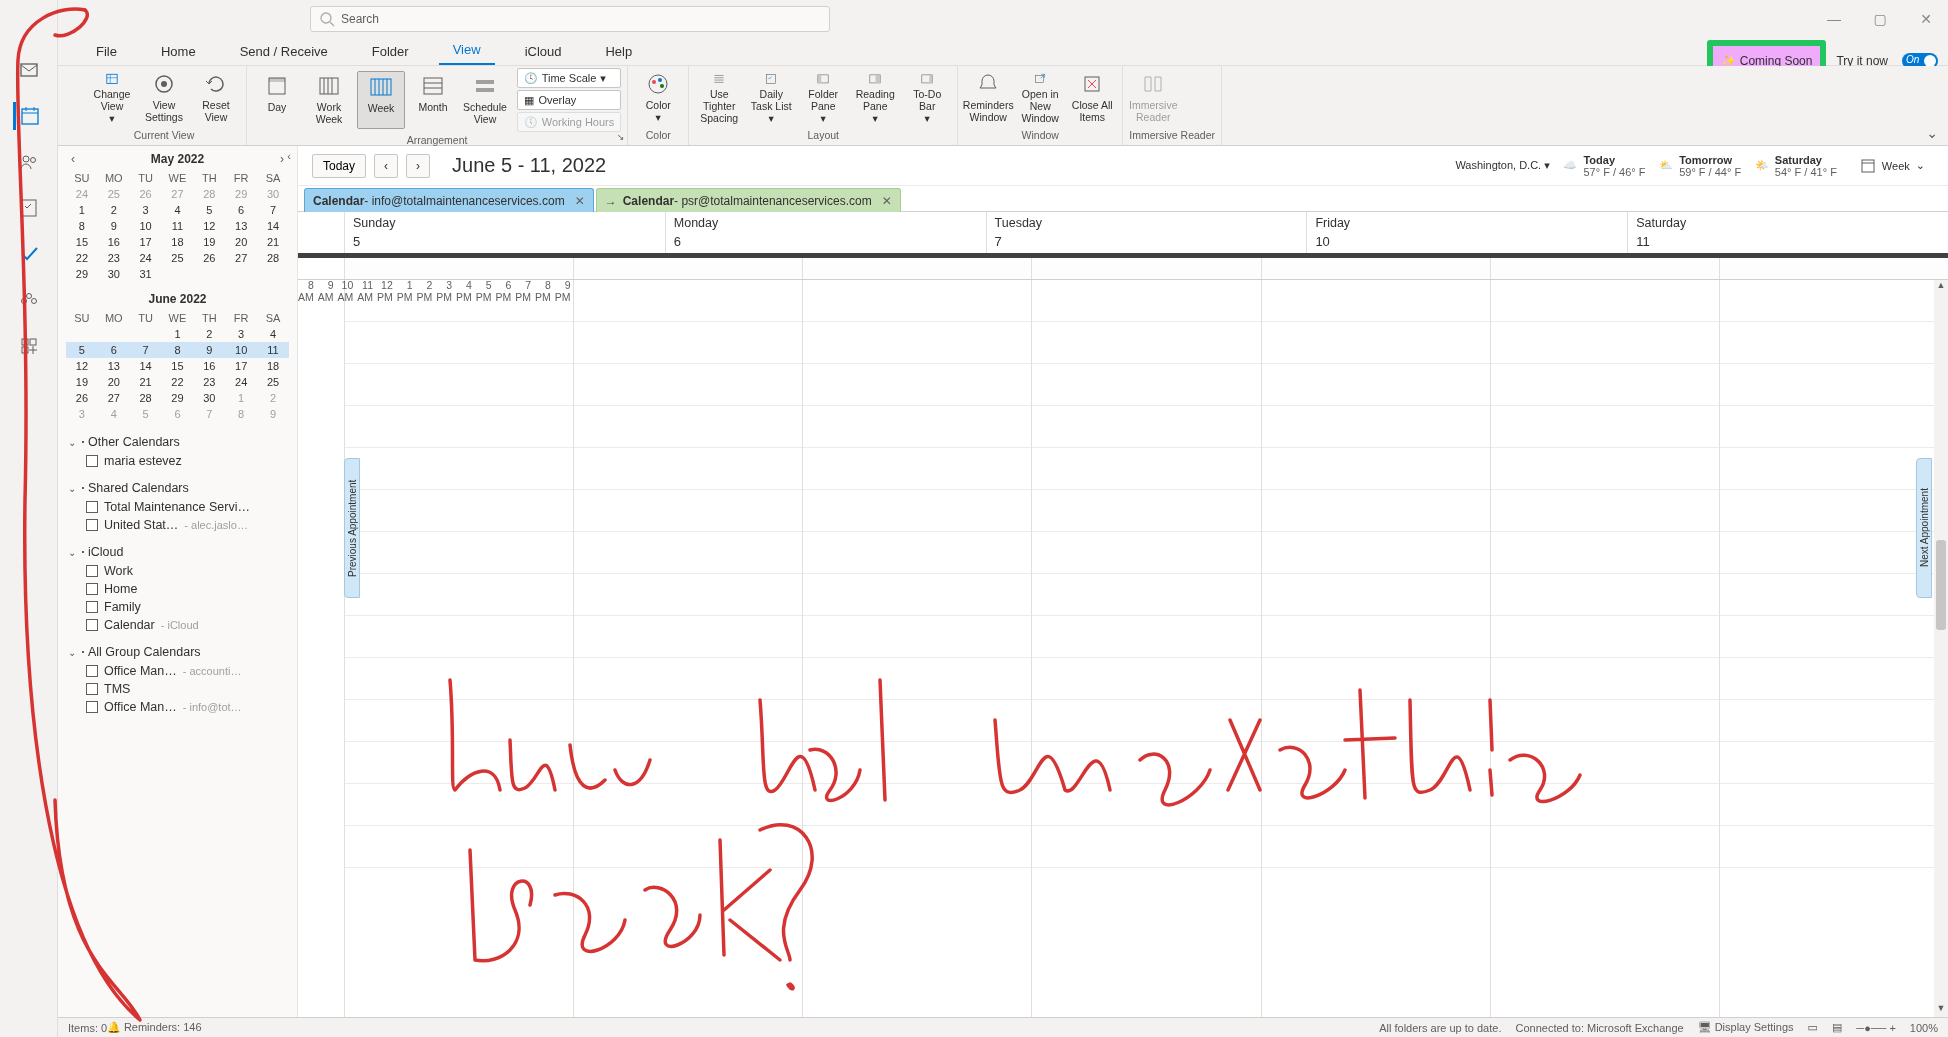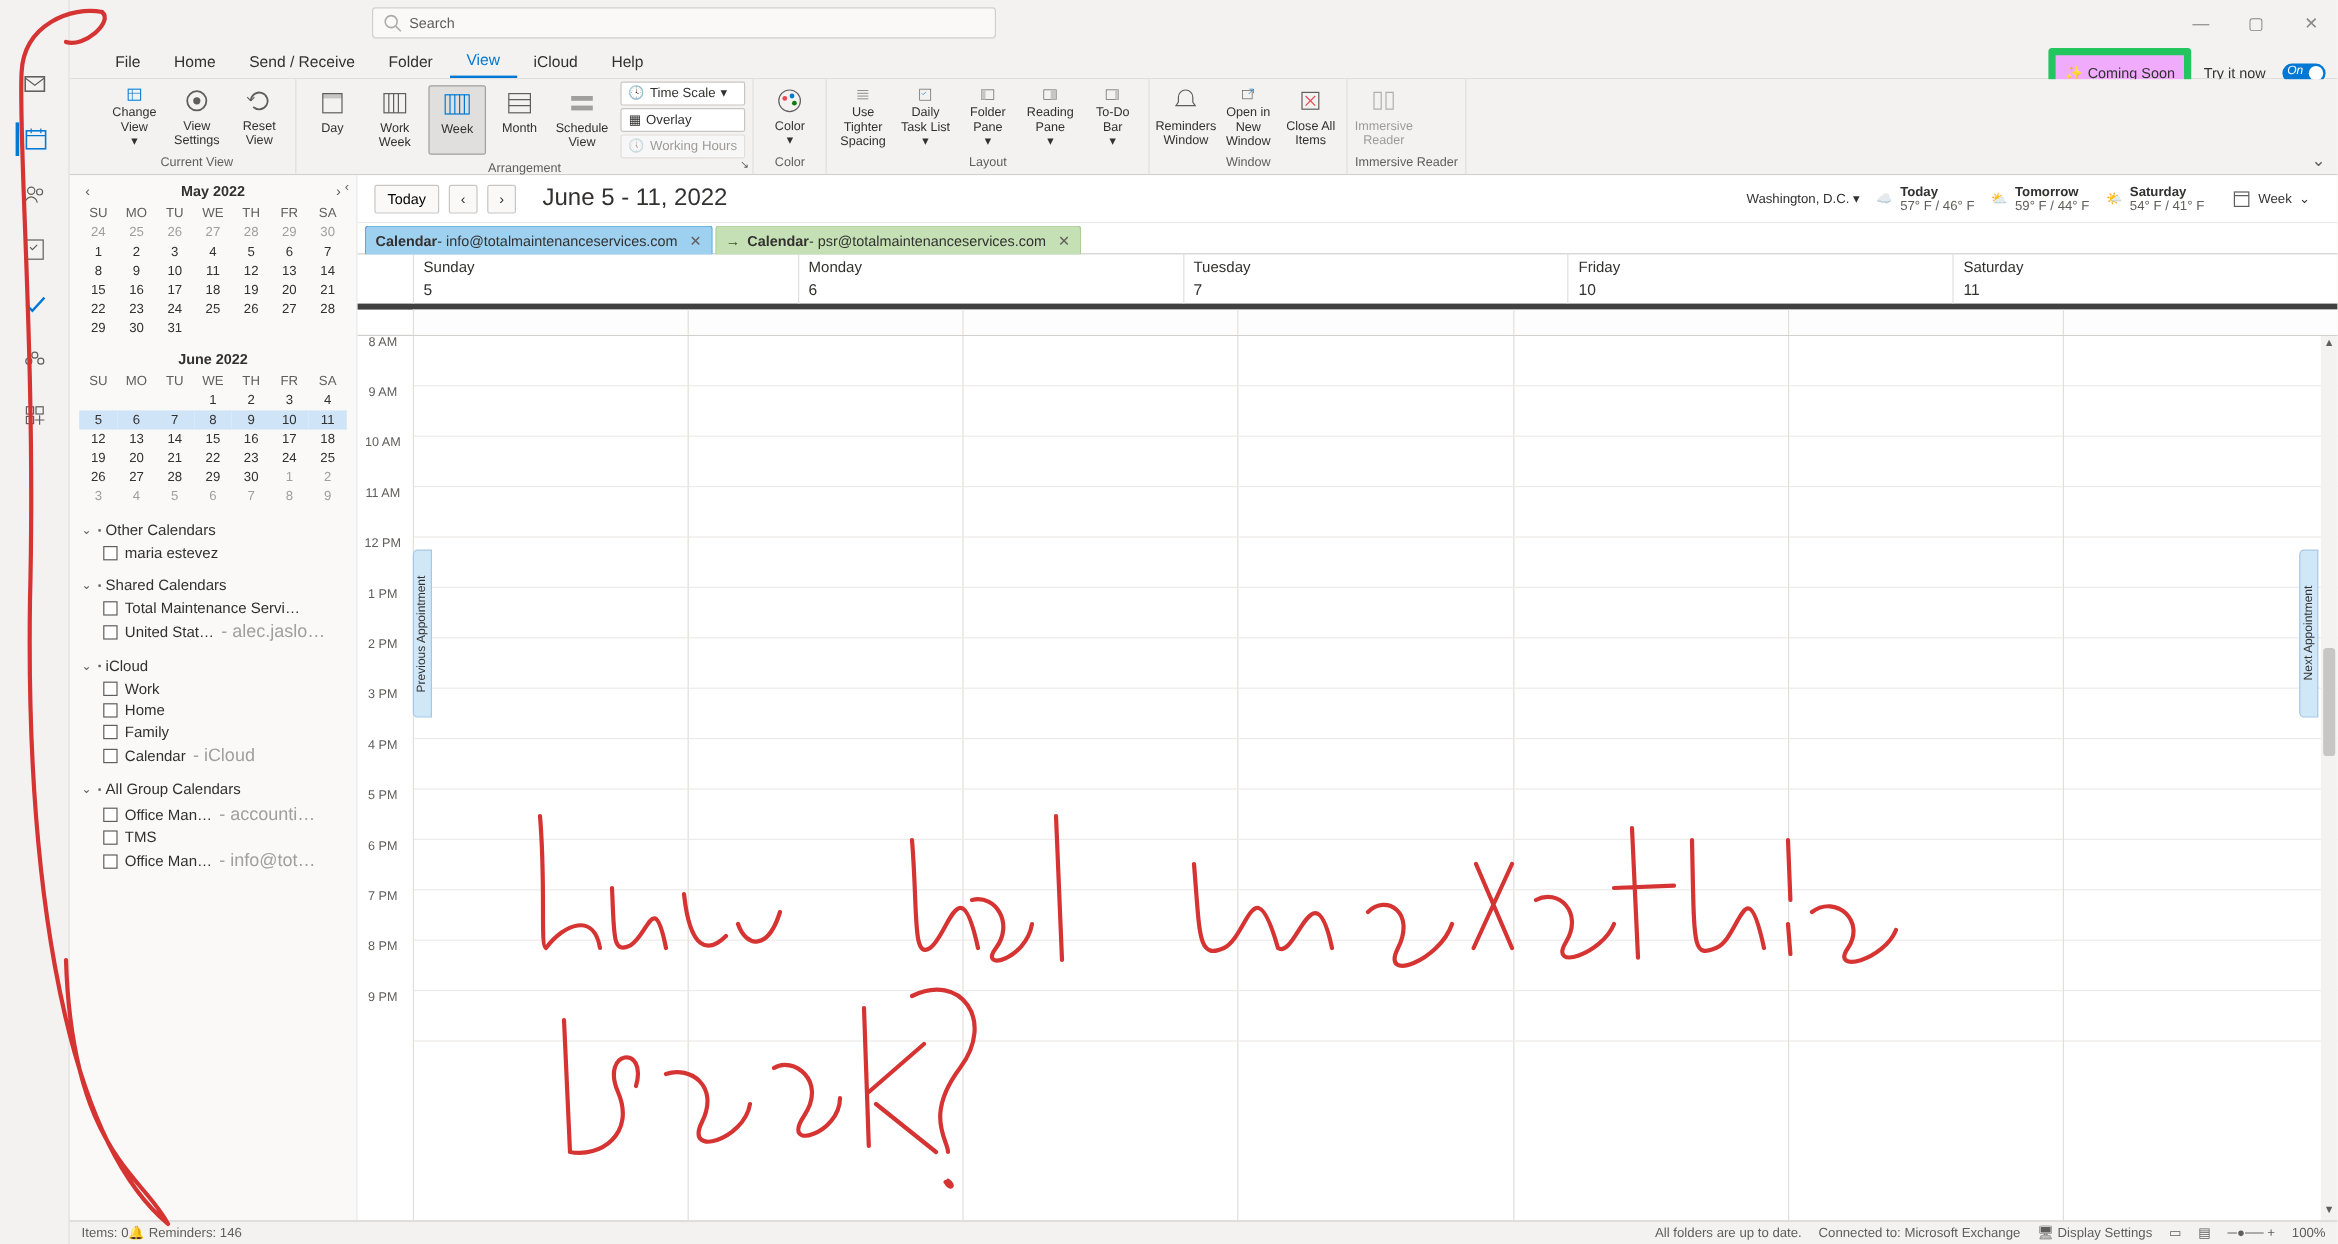--- a/index.html
+++ b/index.html
@@ -7,21 +7,21 @@
 
 
 .titlebar { height: 38px; background: #f3f2f1; display: flex; align-items: center; padding: 0 8px; position: relative; }
 .titlebar .logo { width: 24px; height: 24px; display:flex; align-items:center; justify-content:center; margin-left: 18px; }
 .titlebar .search { margin-left: 260px; width: 520px; height: 26px; background: #faf9f8; border: 1px solid #d2d0ce; border-radius: 3px; display: flex; align-items: center; padding: 0 8px; color: #605e5c; }
 .titlebar .search svg { opacity: .5; margin-right: 6px; }
 .titlebar .win-controls { position: absolute; right: 8px; top: 0; display: flex; gap: 18px; height: 100%; align-items: center; color: #888; font-size: 14px; }
 .titlebar .win-controls span { width: 28px; text-align: center; cursor: default; }
 
 
-.menutabs { height: 28px; background: #f3f2f1; display: flex; align-items: flex-end; padding-left: 82px; gap: 0; border-bottom: 1px solid #e1dfdd; position: relative; }
+.menutabs { height: 28px; background: #f3f2f1; display: flex; align-items: flex-end; padding-left: 82px; gap: 16px; border-bottom: 1px solid #e1dfdd; position: relative; }
 .menutabs .tab { padding: 4px 14px 6px; font-size: 13px; cursor: pointer; }
 .menutabs .tab.active { border-bottom: 2px solid #0078d4; color: #0078d4; }
 .menutabs .right { position: absolute; right: 10px; top: 2px; display: flex; align-items: center; gap: 10px; font-size: 12px; }
 .toggle { width: 36px; height: 16px; background: #0078d4; border-radius: 10px; position: relative; display: inline-block; vertical-align: middle; margin-left: 4px;}
 .toggle::after { content: ""; position: absolute; width: 12px; height: 12px; background: #fff; border-radius: 50%; right: 2px; top: 2px; }
 
 
 .ribbon { height: 80px; background: #f3f2f1; display: flex; padding-left: 82px; border-bottom: 1px solid #d2d0ce; position: relative; }
 .ribbon-group { display: flex; flex-direction: column; border-right: 1px solid #e1dfdd; padding: 2px 6px; }
 .ribbon-group .items { display: flex; flex: 1; align-items: center; gap: 4px; }
@@ -51,21 +51,21 @@
 .mini-cal th { color: #605e5c; font-weight: normal; }
 .mini-cal td.dim { color: #a19f9d; }
 .mini-cal td.selweek { background: #cfe4f7; }
 
 .cal-groups { padding: 6px 10px; overflow-y: auto; font-size: 12.5px; }
 .cal-group { margin-bottom: 8px; }
 .cal-group .ghead { display: flex; align-items: center; gap: 4px; padding: 3px 0; cursor: pointer; }
 .cal-group .ghead .chev { font-size: 10px; color: #605e5c; width: 10px; }
 .cal-item { display: flex; align-items: center; gap: 6px; padding: 2px 0 2px 18px; color: #323130; }
 .cal-item .cb { width: 12px; height: 12px; border: 1px solid #605e5c; background: #fff; flex-shrink: 0; }
-.cal-item .sub { color: #a19f9d; font-size: 15px; }
+.cal-item .sub { color: #a19f9d; font-size: 11px; }
 
 
 .content { flex: 1; display: flex; flex-direction: column; background: #fff; position: relative; }
 .cal-header { height: 40px; display: flex; align-items: center; padding: 0 14px; gap: 8px; border-bottom: 1px solid #edebe9; }
 .cal-header .today-btn { padding: 4px 10px; border: 1px solid #c8c6c4; background: #faf9f8; font-size: 12px; cursor: pointer; border-radius: 2px;}
 .cal-header .navbtn { width: 24px; height: 24px; border: 1px solid #c8c6c4; background: #faf9f8; display: flex; align-items: center; justify-content: center; cursor: pointer; border-radius: 2px;}
 .cal-header .range { font-size: 20px; margin-left: 14px; }
 .cal-header .weather-loc { margin-left: auto; display: flex; align-items: center; gap: 14px; font-size: 11px; }
 .wx { display: flex; align-items: center; gap: 6px; }
 .wx .day { font-weight: 600; }
@@ -84,21 +84,21 @@
 .week-dayhead .day { flex: 1; border-left: 1px solid #e1dfdd; padding: 4px 8px; }
 .week-dayhead .day .dname { font-size: 12.5px; color: #323130; }
 .week-dayhead .day .dnum { font-size: 13px; margin-top: 4px; }
 
 .allday-row { display: flex; height: 22px; border-bottom: 1px solid #d2d0ce; }
 .allday-row .timecol { width: 46px; }
 .allday-row .cell { flex: 1; border-left: 1px solid #e1dfdd; background: #fdfdfd;}
 
 .grid-wrap { flex: 1; position: relative; overflow: hidden; }
 .timegrid { display: flex; height: 100%; }
-.timegrid .timecol { width: 46px; display: flex; flex-direction: column; align-items: center; }
+.timegrid .timecol { width: 46px; display: flex; flex-direction: row; }
 .timegrid .hour-lbl { height: 42px; font-size: 10.5px; color: #605e5c; text-align: right; padding-right: 4px; position: relative; top: -1px;}
 .timegrid .daycol { flex: 1; border-left: 1px solid #e1dfdd; display: flex; flex-direction: column; }
 .timegrid .slot { height: 42px; border-bottom: 1px solid #edebe9; }
 
 .appt-handle { position: absolute; top: 178px; width: 16px; height: 140px; background: #d0e7f8; border: 1px solid #a6c8e4; writing-mode: vertical-rl; transform: rotate(180deg); font-size: 10px; color: #323130; display: flex; align-items: center; justify-content: center; cursor: pointer; }
 .appt-handle.left { left: 46px; border-radius: 0 4px 4px 0; }
 .appt-handle.right { right: 16px; border-radius: 0 4px 4px 0; }
 .scrollbar-v { position: absolute; right: 0; top: 0; bottom: 0; width: 14px; background: #f3f2f1;}
 .scrollbar-v .thumb { position: absolute; left: 2px; right: 2px; top: 260px; height: 90px; background: #c8c6c4; border-radius: 3px;}
 .scrollbar-v .arr { position: absolute; left: 0; right: 0; height: 14px; text-align: center; font-size: 9px; color: #605e5c;}

